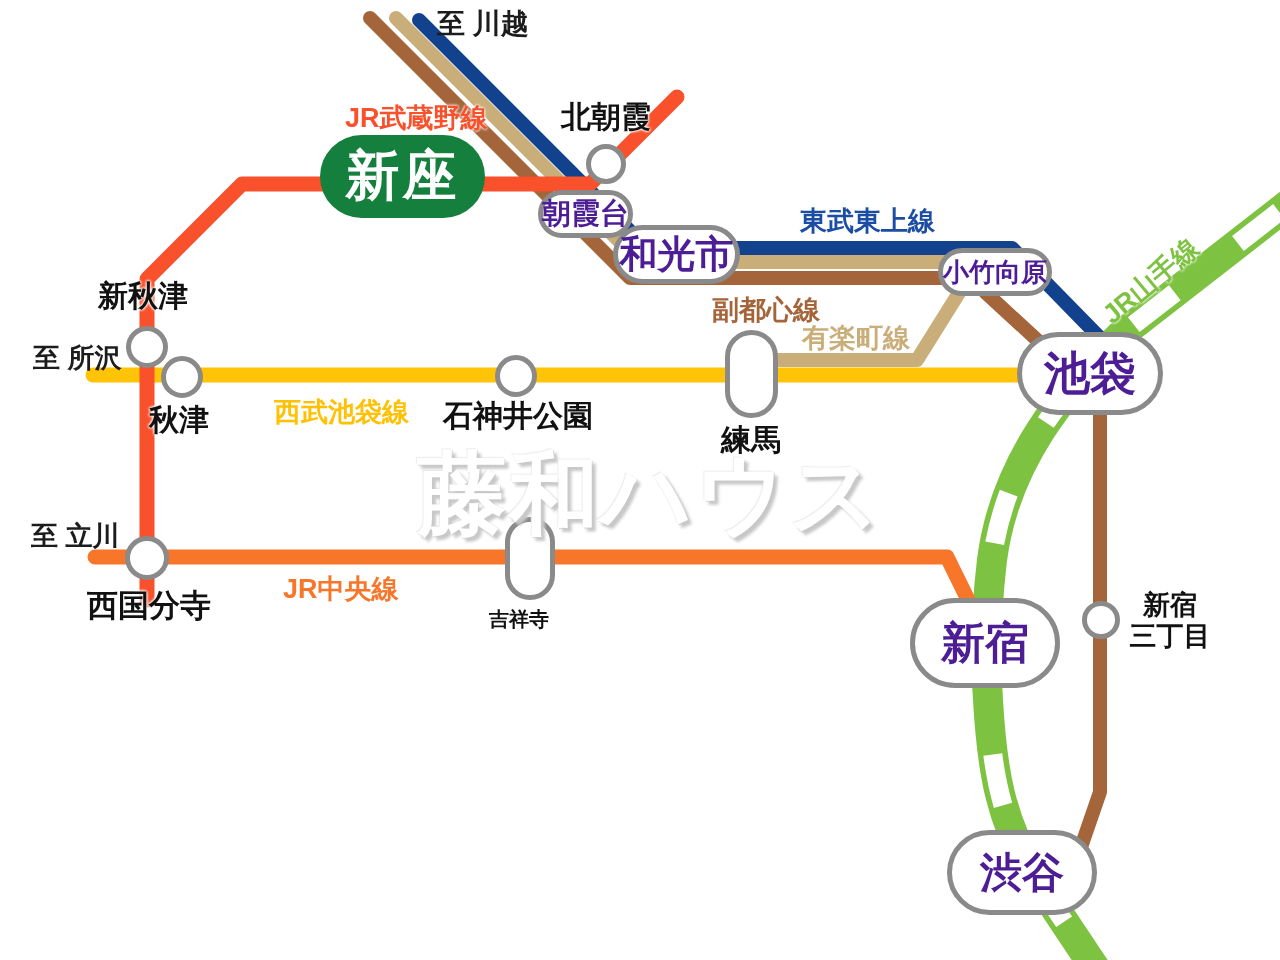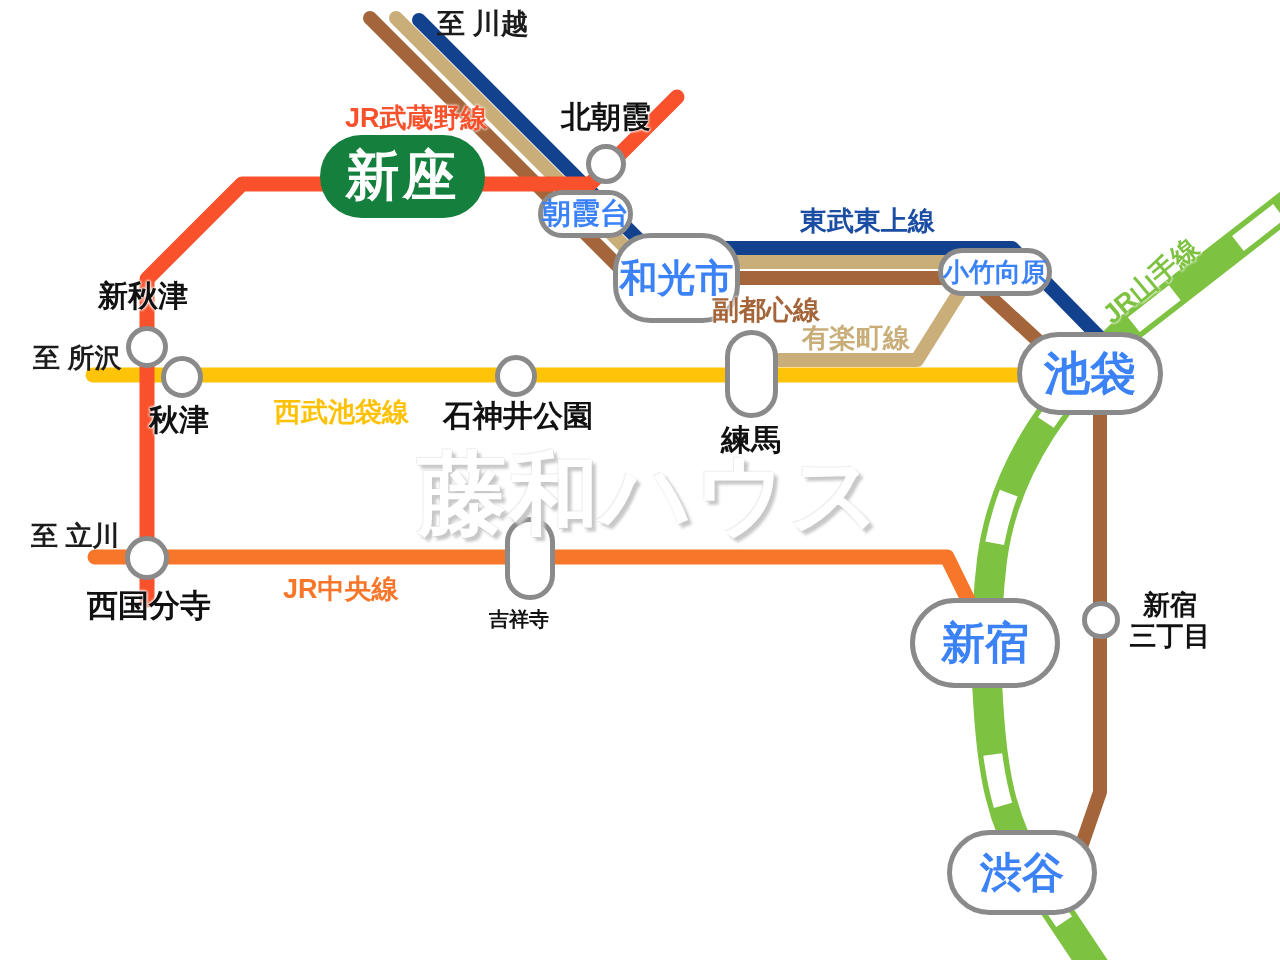--- a/index.html
+++ b/index.html
@@ -4,21 +4,21 @@
 <style>
   html,body{margin:0;padding:0;background:#ffffff;}
   #map{
     position:relative;width:1280px;height:960px;overflow:hidden;background:#ffffff;
     font-family:"Liberation Sans","DejaVu Sans",sans-serif;
   }
   #rail-svg{position:absolute;left:0;top:0;z-index:1;}
   .marker{position:absolute;box-sizing:border-box;background:#ffffff;border:5px solid #8a8a8a;z-index:10;}
   .marker.circle{border-radius:50%;}
   .marker.pill,.marker.vpill{display:flex;align-items:center;justify-content:center;}
-  .marker.pill{font-weight:700;color:#3b82f6;white-space:nowrap;}
+  .marker.pill{font-weight:700;color:#4c1d95;white-space:nowrap;}
   .marker.box{border:none;display:flex;align-items:center;justify-content:center;
     font-weight:700;letter-spacing:3px;z-index:9;}
   .sta-label{position:absolute;font-weight:700;color:#111111;white-space:nowrap;line-height:1.14;z-index:20;
     text-shadow:0 0 3px #ffffff,0 0 3px #ffffff,0 0 3px #ffffff;}
   .line-label{position:absolute;font-weight:700;white-space:nowrap;z-index:20;
     text-shadow:0 0 3px #ffffff,0 0 3px #ffffff;}
   .dir-label{position:absolute;font-weight:700;color:#1c1c1c;white-space:nowrap;z-index:20;}
   #watermark{
     position:absolute;left:650px;top:434px;transform:translateX(-50%);
     font-size:90px;font-weight:700;letter-spacing:2px;color:#ffffff;white-space:nowrap;
@@ -39,21 +39,21 @@
       <path d="M 370 18 L 630 278 L 968 278" fill="none" stroke="#A5653A" stroke-width="14" stroke-linecap="round" stroke-linejoin="round"></path>
       <path d="M 985 292 L 1100 398 L 1100 792 L 1080 850" fill="none" stroke="#A5653A" stroke-width="14" stroke-linecap="round" stroke-linejoin="round"></path>
       <path d="M 93 375 L 1048 375" fill="none" stroke="#FFC408" stroke-width="15" stroke-linecap="round" stroke-linejoin="round"></path>
       <path d="M 95 557 L 947 557 L 973 610" fill="none" stroke="#F87629" stroke-width="15" stroke-linecap="round" stroke-linejoin="round"></path>
       <path d="M 677 97 L 590 184 L 242 184 L 147 279 L 147 600" fill="none" stroke="#F8512B" stroke-width="15" stroke-linecap="round" stroke-linejoin="round"></path>
     </svg>
   <div id="stations">
       <div class="marker box" style="left: 320px; top: 135px; width: 165px; height: 83px; border-radius: 46px; font-size: 54px; background: #15803d; color: rgb(255, 255, 255);">新座</div>
       <div class="marker circle" style="left: 586px; top: 144px; width: 40px; height: 40px;"></div>
       <div class="marker pill" style="left: 538px; top: 190px; width: 95px; height: 48px; border-radius: 24px; font-size: 29px;">朝霞台</div>
-      <div class="marker pill" style="left: 613px; top: 225px; width: 127px; height: 90px; border-radius: 37.5px; font-size: 38px; margin-top: 8px;">和光市</div>
+      <div class="marker pill" style="left: 613px; top: 225px; width: 127px; height: 59px; border-radius: 37.5px; font-size: 38px;">和光市</div>
       <div class="marker pill" style="left: 938px; top: 248px; width: 114px; height: 48px; border-radius: 24px; font-size: 26px;">小竹向原</div>
       <div class="marker pill" style="left: 1017px; top: 332px; width: 146px; height: 83px; border-radius: 41.5px; font-size: 46px;">池袋</div>
       <div class="marker circle" style="left: 126px; top: 326px; width: 42px; height: 42px;"></div>
       <div class="marker circle" style="left: 161px; top: 356px; width: 42px; height: 42px;"></div>
       <div class="marker circle" style="left: 495px; top: 355px; width: 42px; height: 42px;"></div>
       <div class="marker vpill" style="left: 725px; top: 330px; width: 53px; height: 88px; border-radius: 26.5px;"></div>
       <div class="marker circle" style="left: 125px; top: 536px; width: 44px; height: 44px;"></div>
       <div class="marker vpill" style="left: 505px; top: 517px; width: 50px; height: 83px; border-radius: 25px;"></div>
       <div class="marker pill" style="left: 910px; top: 598px; width: 150px; height: 90px; border-radius: 45px; font-size: 44px;">新宿</div>
       <div class="marker circle" style="left: 1082px; top: 601px; width: 38px; height: 38px;"></div>

